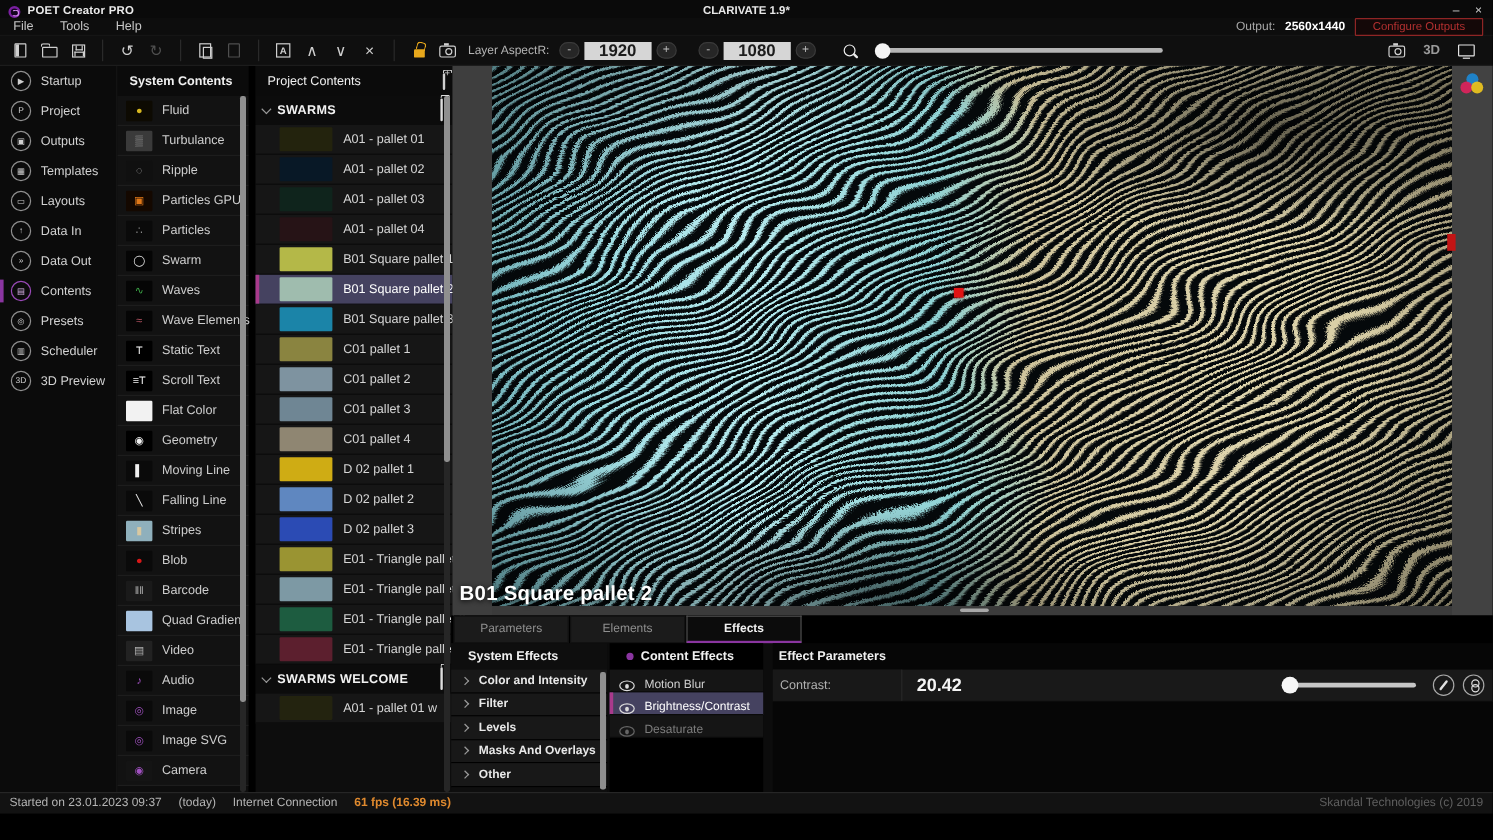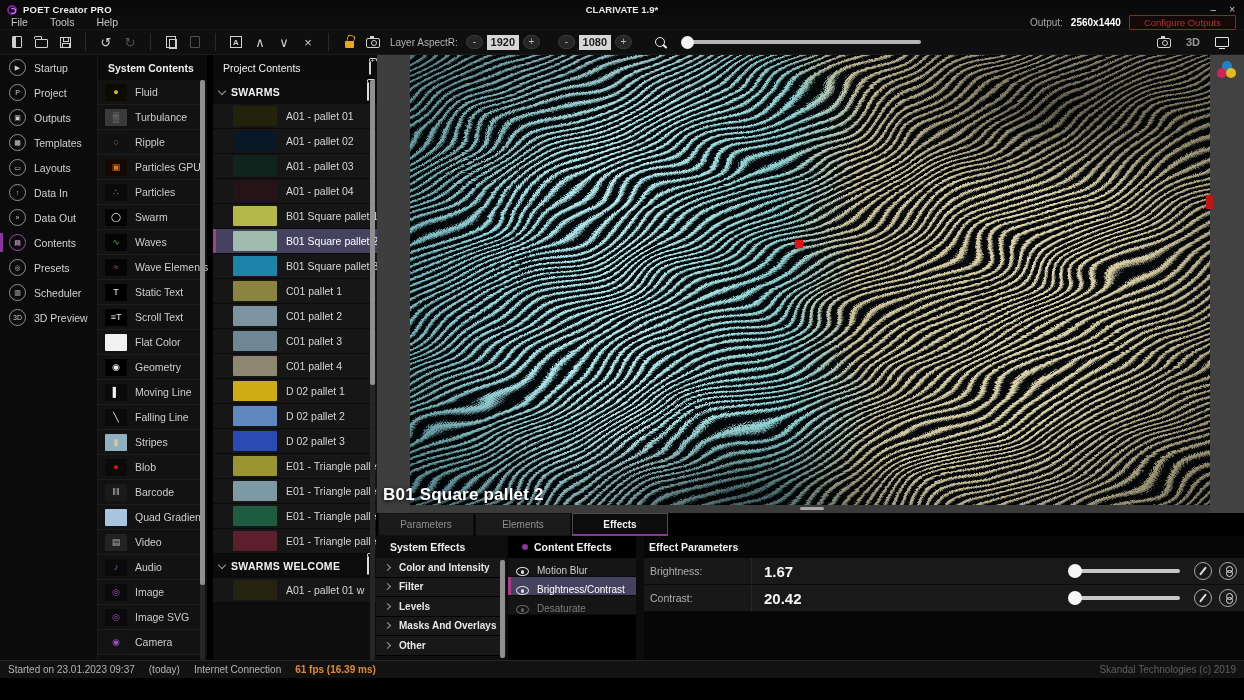--- a/index.html
+++ b/index.html
@@ -45,21 +45,21 @@
   .cam-ic{width:14px;height:10px;border:1.5px solid currentColor;border-radius:2px;position:relative;margin-top:2px}
   .cam-ic::before{content:"";position:absolute;top:1px;left:4px;width:4px;height:4px;border:1px solid currentColor;border-radius:50%}
   .cam-ic::after{content:"";position:absolute;top:-3px;left:3px;width:4px;height:2px;background:currentColor}
   .mag-ic{width:10px;height:10px;border:1.5px solid #ececec;border-radius:50%;position:relative}
   .mag-ic::after{content:"";position:absolute;width:2px;height:5px;background:#ececec;transform:rotate(-45deg);right:-2px;bottom:-3px;border-radius:1px}
   .mon-ic{width:14px;height:10px;border:1.5px solid #e4e4e4;border-radius:1px;position:relative}
   .mon-ic::after{content:"";position:absolute;bottom:-3px;left:3px;width:6px;height:1.5px;background:#e4e4e4}
   .aspect-group{display:flex;align-items:center;gap:4px}
   .aspect-label{font-size:10px;color:#b4b4b4;margin-right:4px}
   .stepbtn{width:17px;height:14px;background:#262626;border:1px solid #3a3a3a;border-radius:7px;color:#bcbcbc;font-size:10px;line-height:1;display:flex;align-items:center;justify-content:center}
-  .valbox{width:32px;height:15px;background:#d6d6d6;color:#1c1c1c;font-weight:bold;font-size:11px;display:flex;align-items:center;justify-content:center}
+  .valbox{width:56px;height:15px;background:#d6d6d6;color:#1c1c1c;font-weight:bold;font-size:14px;display:flex;align-items:center;justify-content:center}
   .gap10{width:10px}
   .zoomslider{width:233px;height:4px;background:#b5b5b5;border-radius:2px;position:relative;margin-left:12px}
   .zoomfill{height:100%;background:#d8d8d8;border-radius:2px;position:relative}
   .zknob{position:absolute;right:-6px;top:-4.5px;width:13px;height:13px;border-radius:50%;background:#f4f4f4}
   .toolbar-right{margin-left:auto;display:flex;align-items:center;gap:10px;padding-right:10px}
   .threed{font-size:11px;font-weight:bold;color:#9a9a9a}
 
   
   .sidebar{left:0;top:55px;width:98px;height:605px;background:#0b0b0b;border-right:1px solid #1a1a1a}
   .side-item{height:25px;display:flex;align-items:center;gap:8px;padding-left:9px;position:relative}
@@ -639,34 +639,20 @@
           <span class="eye"></span>
           <span>Desaturate</span>
         </div>
       </div>
   </div>
 
   <div class="eff-par">
     <div class="panel-h" style="padding-left:5px">Effect Parameters</div>
     <div>
 
-    <div class="eprow">
-          <span class="eplabel">Brightness:</span>
-          <span class="epvalue">1.67</span>
-          <span class="epspace"></span>
-          <span class="pslider">
-            <span class="psfill" style="width: 52%;"><span class="psknob"></span></span>
-          </span>
-          <span class="roundbtn">
-            <span class="pencil"></span>
-          </span>
-          <span class="roundbtn">
-            <span class="linkic"></span>
-          </span>
-        </div>
         <div class="eprow">
           <span class="eplabel">Contrast:</span>
           <span class="epvalue">20.42</span>
           <span class="epspace"></span>
           <span class="pslider">
             <span class="psfill" style="width: 61%;"><span class="psknob"></span></span>
           </span>
           <span class="roundbtn">
             <span class="pencil"></span>
           </span>

